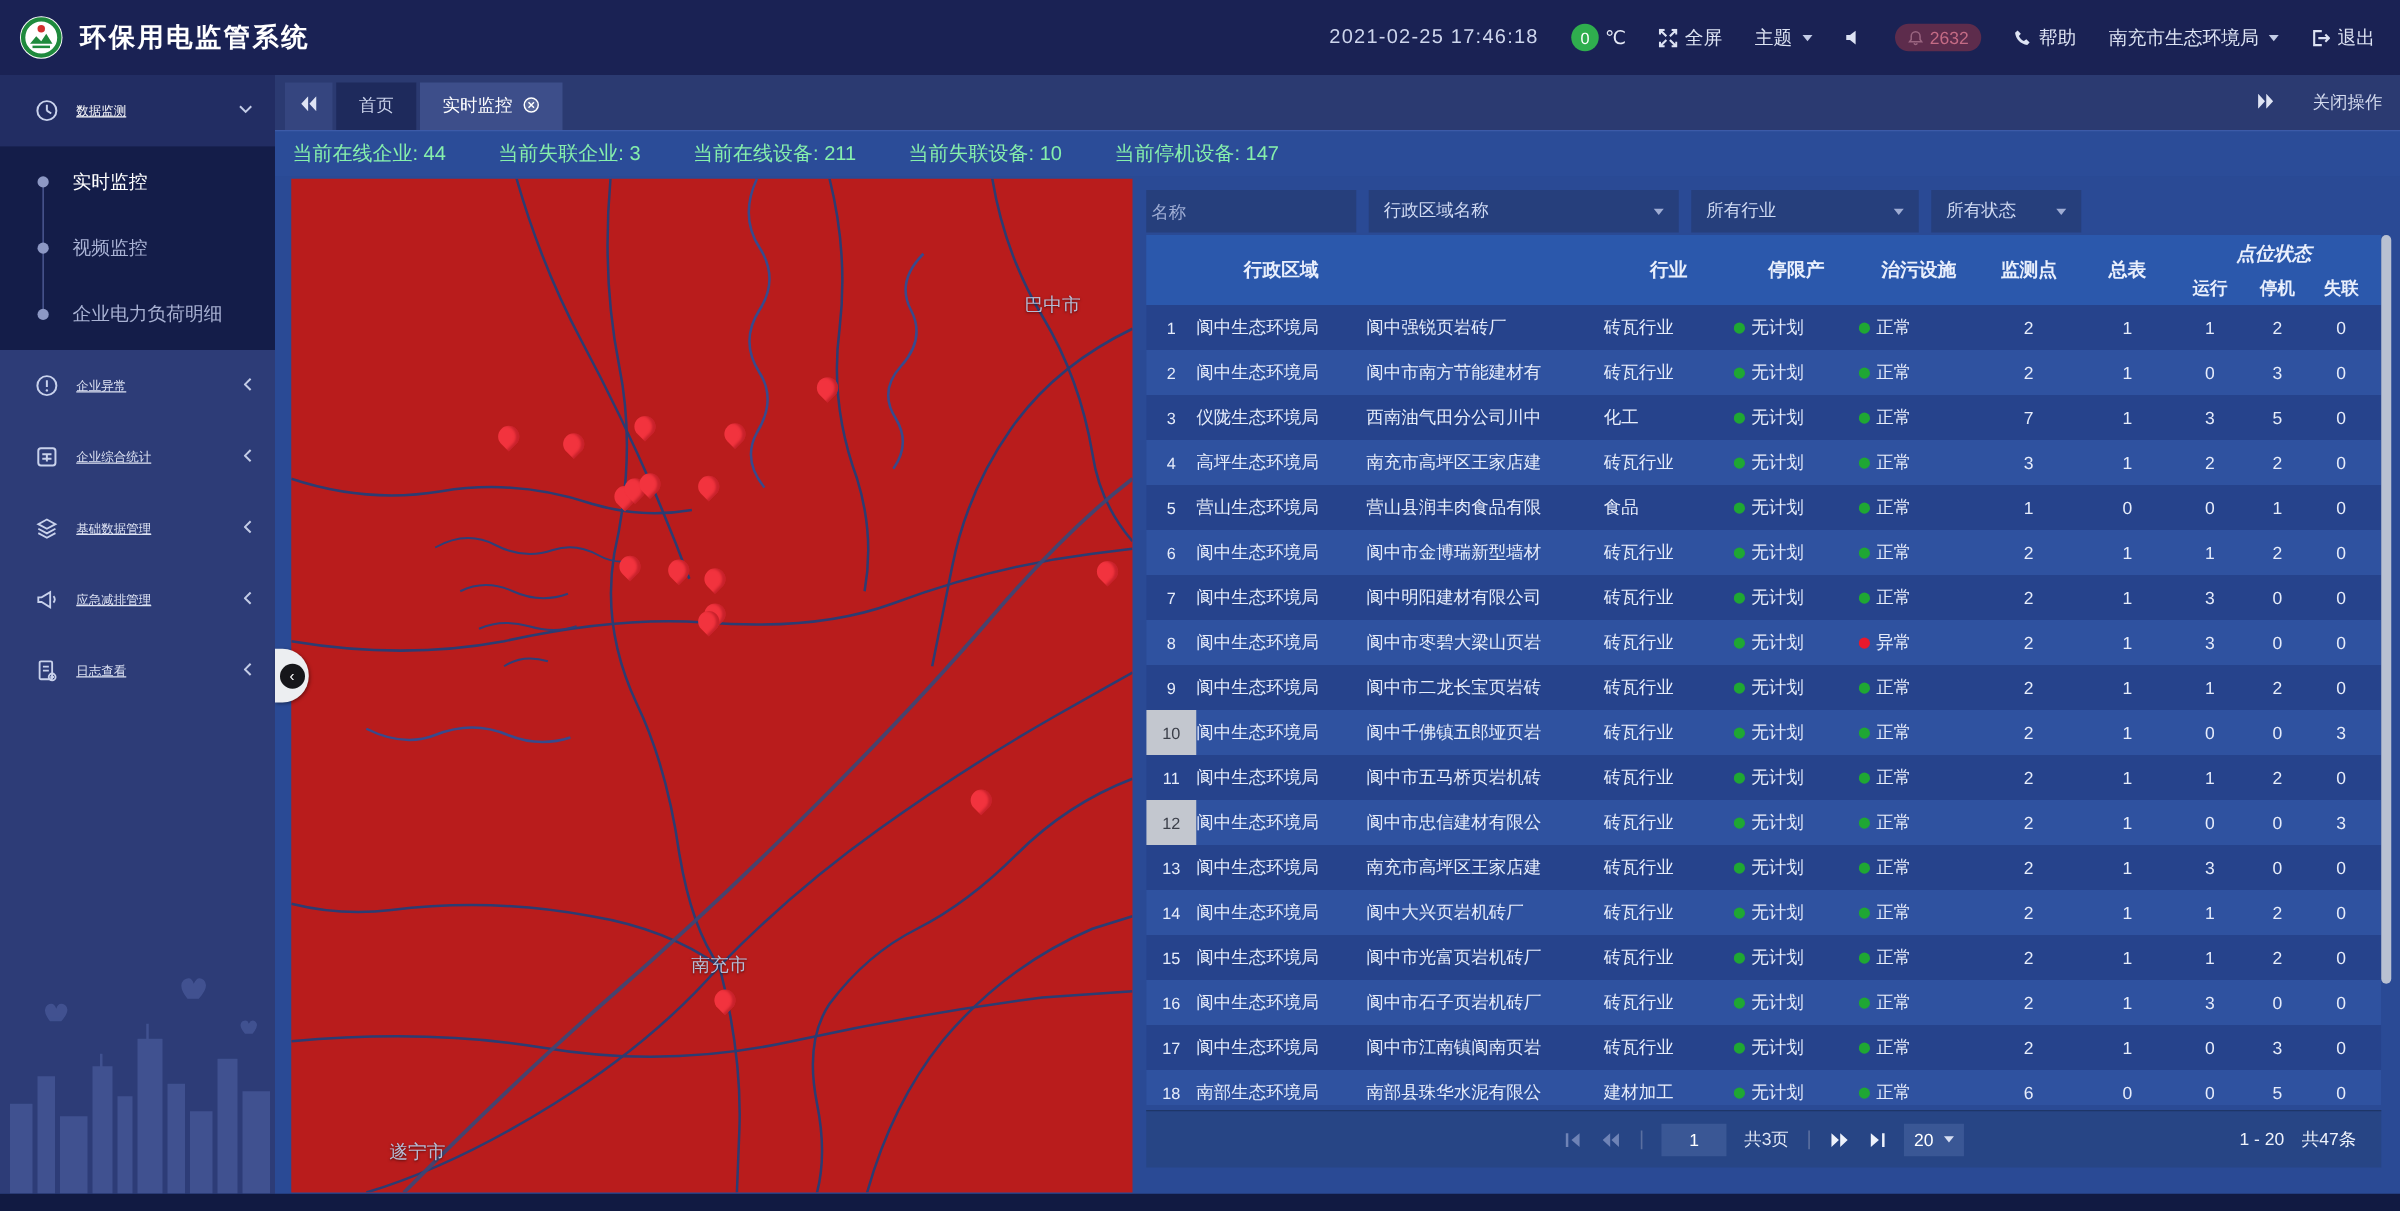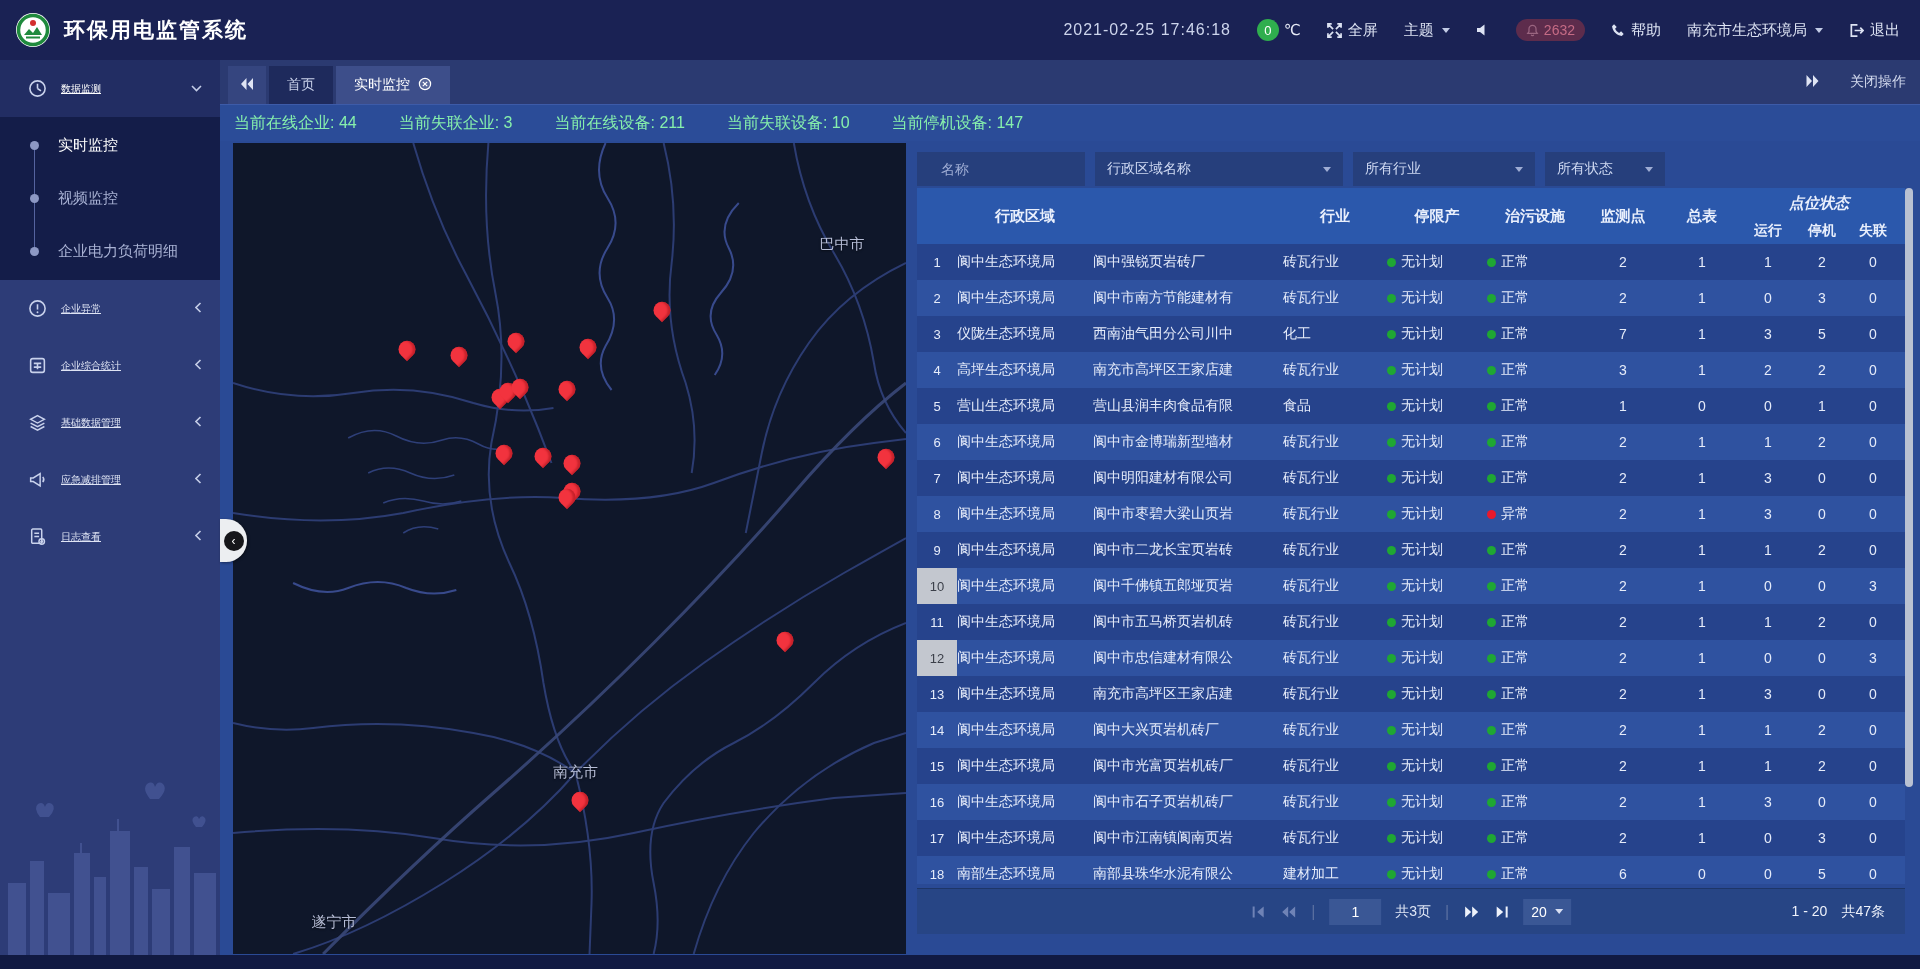--- a/index.html
+++ b/index.html
@@ -48,36 +48,36 @@
   .tabstrip-right { margin-left:auto; display:flex; align-items:center; gap:30px; height:44px; padding-right:14px; color:#d3daee; font-size:14px; }
   .close-ops { cursor:pointer; }
 
   
   .statsbar { position:absolute; left:220px; top:104px; right:0; height:37px; background:#2b4c98;
     border-top:1px solid #3d5ba8; display:flex; align-items:center; gap:42px; padding-left:14px;
     color:#86efac; font-size:16px; }
   .stat-item { white-space:nowrap; }
 
   
-  .map-panel { position:absolute; left:233px; top:143px; width:673px; height:811px; background:#0f172a; overflow:hidden; }
+  .map-panel { position:absolute; left:233px; top:143px; width:673px; height:811px; background:#b91c1c; overflow:hidden; }
   .map-roads { position:absolute; inset:0; }
   .city-label { position:absolute; transform:translate(-50%,-50%); color:#b6bdd6; font-size:15px; white-space:nowrap; text-shadow:0 1px 2px rgba(0,0,0,.6); }
   .pin { position:absolute; width:17px; height:17px; background:#f2333e; border-radius:50% 50% 50% 0;
     transform:translate(-50%,-90%) rotate(-45deg); box-shadow:inset -2px -2px 2px rgba(120,0,10,.35); cursor:pointer; }
   .collapse-handle { position:absolute; left:220px; top:519px; width:27px; height:43px; background:#eceef1;
     border-radius:0 21px 21px 0; display:flex; align-items:center; justify-content:center; cursor:pointer; z-index:25;
     box-shadow:1px 1px 3px rgba(0,0,0,.4); }
   .collapse-circle { width:20px; height:20px; border-radius:50%; background:#16161a; color:#fff;
     display:flex; align-items:center; justify-content:center; font-size:12px; }
 
   
   .right-panel { position:absolute; left:917px; top:152px; width:988px; height:802px; }
   .filters { display:flex; gap:10px; height:34px; }
   .f-input { width:168px; background:#263f7c; border:none; outline:none; color:#e0e7f8; font-size:14px;
-    padding:0 24px; font-family:inherit; }
+    padding:0 4px; font-family:inherit; }
   .f-input::placeholder { color:#9fadd4; }
   .f-select { background:#263f7c; color:#cfd9f2; font-size:14px; display:flex; align-items:center;
     justify-content:space-between; padding:0 12px; cursor:pointer; }
   .f-select .caret-down { border-top-color:#9fadd4; }
   .w-region{ width:248px; } .w-industry{ width:182px; } .w-status{ width:120px; }
 
   .grid { margin-top:2px; position:relative; }
   .thead, .trow { display:grid; grid-template-columns:40px 136px 190px 104px 100px 96px 80px 78px 54px 54px 48px; }
   .thead { background:#2b58ac; grid-template-rows:30px 26px; color:#e9effc; font-size:15px; font-weight:bold; }
   .th { display:flex; align-items:center; justify-content:center; }

